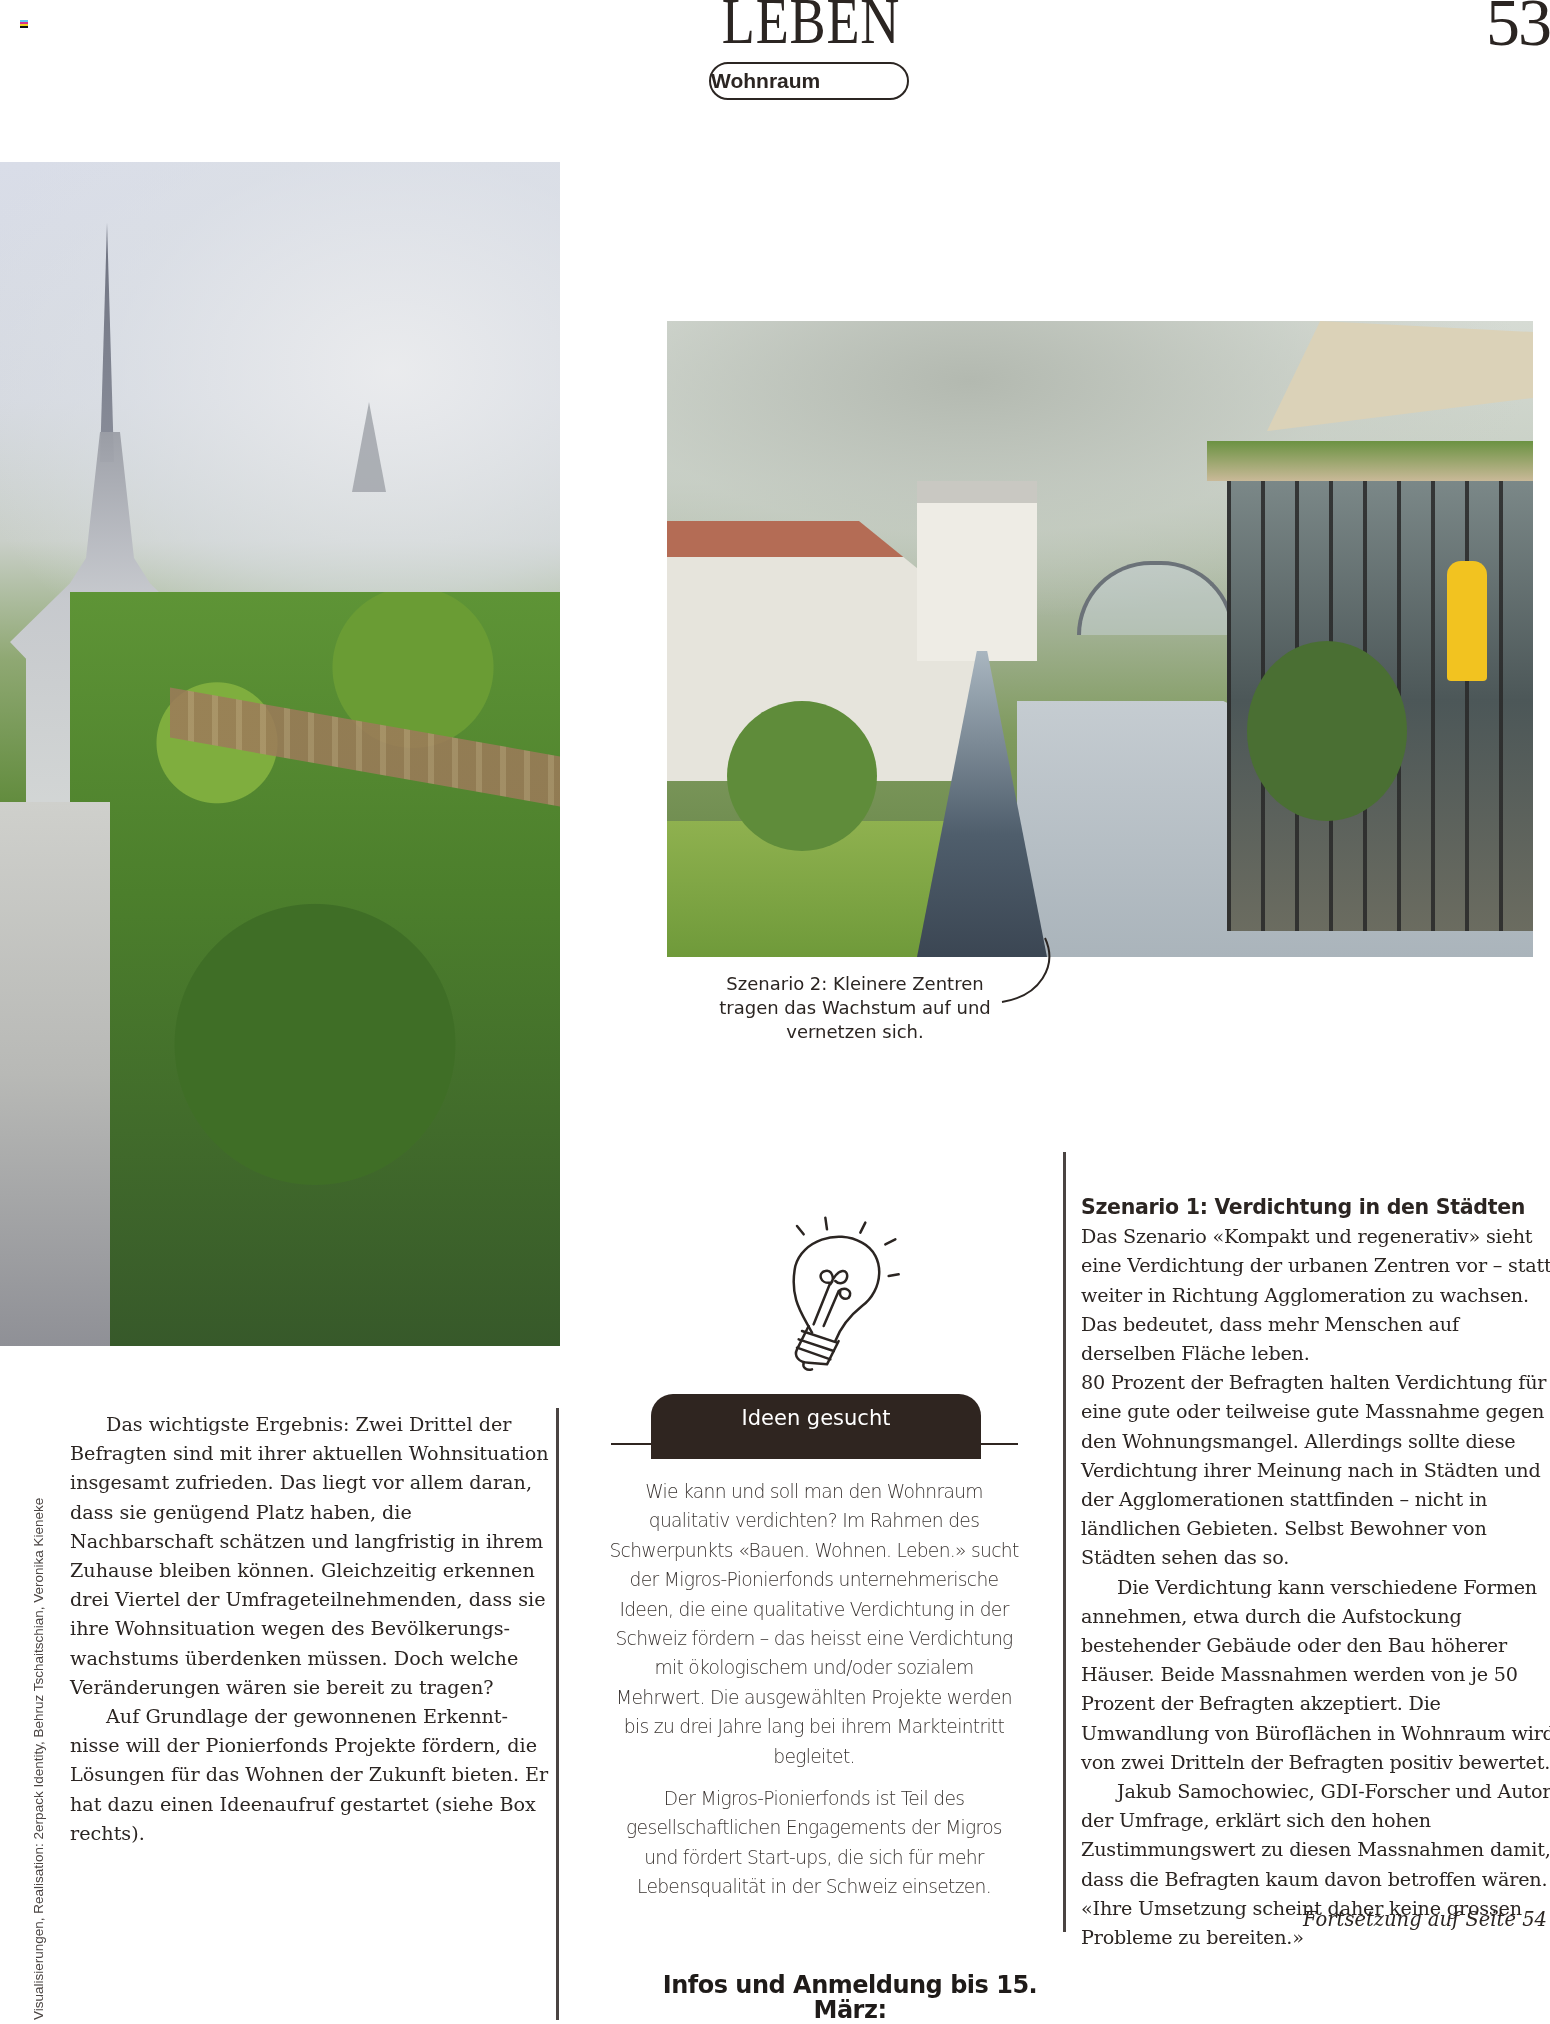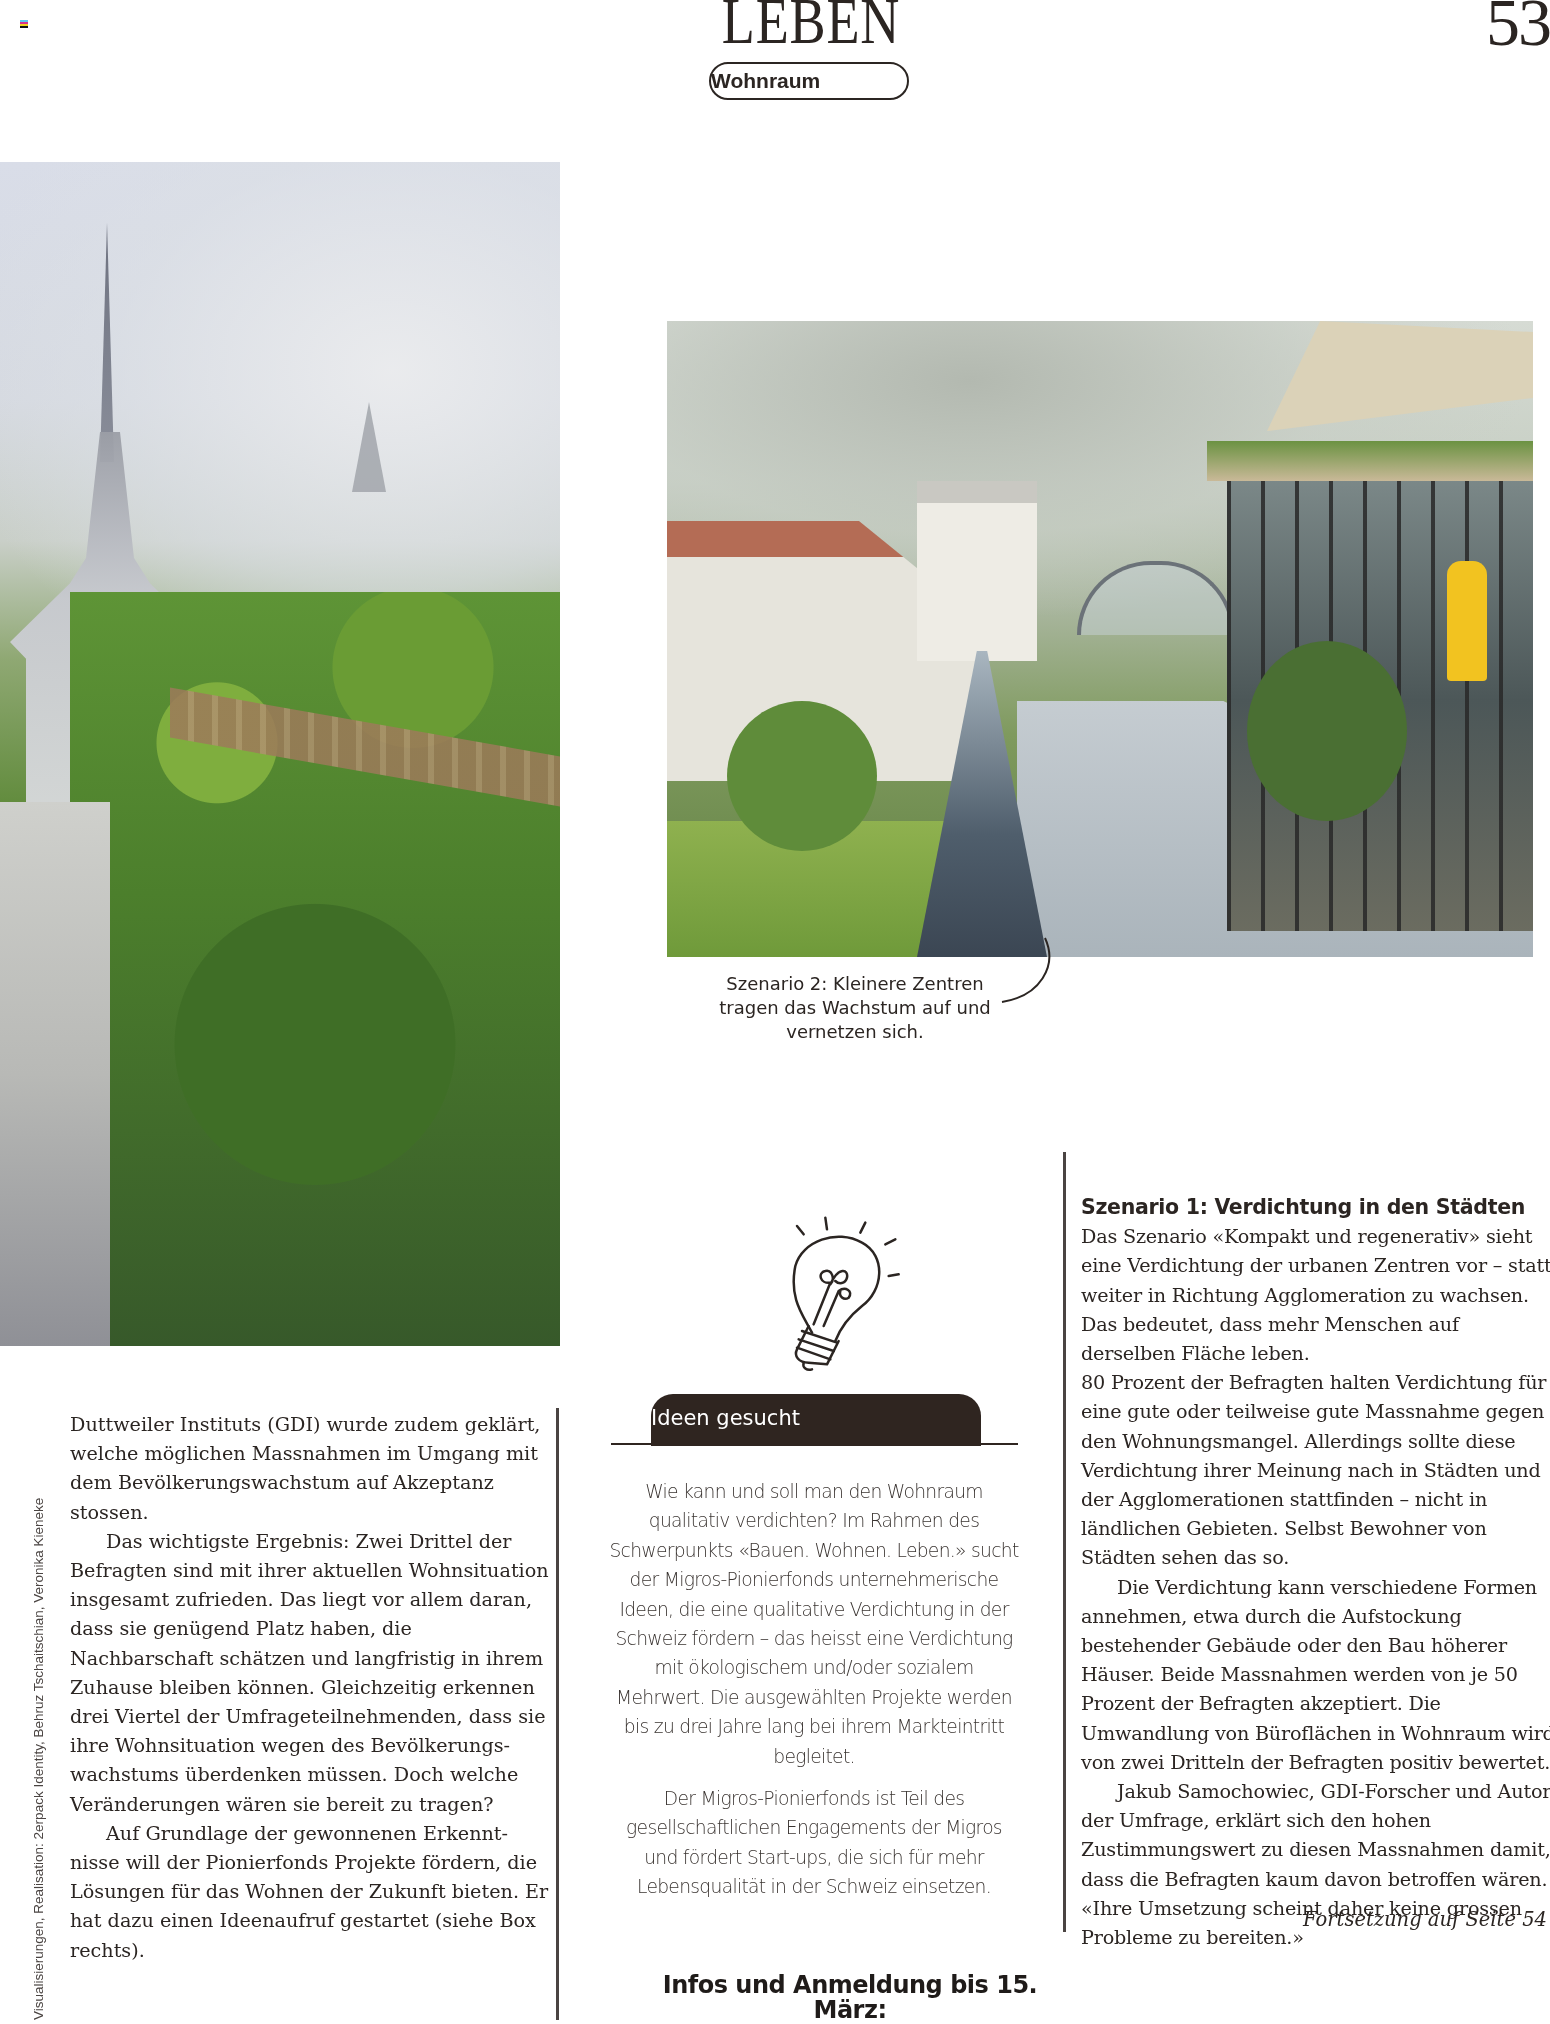--- a/index.html
+++ b/index.html
@@ -153,23 +153,23 @@
   .col-3 .heading {
     font-family: "DejaVu Sans", sans-serif; font-weight: bold; font-size: 20.5px; letter-spacing: -0.3px;
   }
   .rule-v { width: 3px; background: #4a4442; }
   .rule-1 { left: 556px; top: 1408px; height: 612px; }
   .rule-3 { left: 1063px; top: 1152px; height: 780px; }
 
   
   .bulb { left: 762px; top: 1196px; }
   .box-tab {
-    left: 651px; top: 1394px; width: 330px; height: 52px; box-sizing: border-box;
+    left: 651px; top: 1394px; width: 330px; height: 65px; box-sizing: border-box;
     background: #2f2520; border-radius: 22px 22px 0 0; color: #ffffff;
-    font-family: "DejaVu Sans", sans-serif; font-size: 21px; text-align: left; line-height: 48px;
+    font-family: "DejaVu Sans", sans-serif; font-size: 21px; text-align: center; line-height: 48px;
   }
   .box-tab-rule { left: 611px; top: 1443px; width: 407px; height: 2px; background: #2f2520; }
   .box-body {
     left: 608px; top: 1477px; width: 412px; text-align: center;
     font-family: "DejaVu Sans", sans-serif; font-size: 18.7px; line-height: 29.4px;
     color: #3a3431; letter-spacing: -0.7px; font-weight: 300;
   }
   .box-body p { margin: 0; }
   .box-cta {
     left: 644px; top: 1973px; width: 412px; text-align: center;
@@ -222,21 +222,20 @@
 </div>
 
 <svg class="abs caption-line" width="60" height="80">
   <path d="M45 2 C 58 30, 40 60, 2 66" fill="none" stroke="#2b2522" stroke-width="2"></path>
 </svg>
 <div class="abs caption">Szenario 2: Kleinere Zentren tragen das Wachstum auf und vernetzen sich.</div>
 
 <div class="abs credit">Visualisierungen, Realisation: 2erpack Identity, Behruz Tschaitschian, Veronika Kieneke</div>
 
 <div class="abs col col-1">
-  <p>Duttweiler Instituts (GDI) wurde zudem geklärt, welche möglichen Massnahmen im Umgang mit dem Bevölkerungswachstum auf Akzeptanz stossen.</p>
   <p class="indent">Das wichtigste Ergebnis: Zwei Drittel der Befragten sind mit ihrer aktuellen Wohnsituation insgesamt zufrieden. Das liegt vor allem daran, dass sie genügend Platz haben, die Nachbarschaft schätzen und langfristig in ihrem Zuhause bleiben können. Gleichzeitig erkennen drei Viertel der Umfrageteilnehmenden, dass sie ihre Wohnsituation wegen des Bevölkerungs­wachstums überdenken müssen. Doch welche Veränderungen wären sie bereit zu tragen?</p>
   <p class="indent">Auf Grundlage der gewonnenen Erkennt­nisse will der Pionierfonds Projekte fördern, die Lösungen für das Wohnen der Zukunft bieten. Er hat dazu einen Ideenaufruf ge­startet (siehe Box rechts).</p>
 </div>
 <div class="abs rule-v rule-1"></div>
 
 <svg class="abs bulb" width="150" height="190" viewBox="0 0 180 200">
   <g fill="none" stroke="#2b2522" stroke-width="3" stroke-linecap="round" stroke-linejoin="round">
     <line x1="42" y1="22" x2="50" y2="32"></line>
     <line x1="76" y1="12" x2="78" y2="26"></line>
     <line x1="124" y1="18" x2="118" y2="30"></line>

